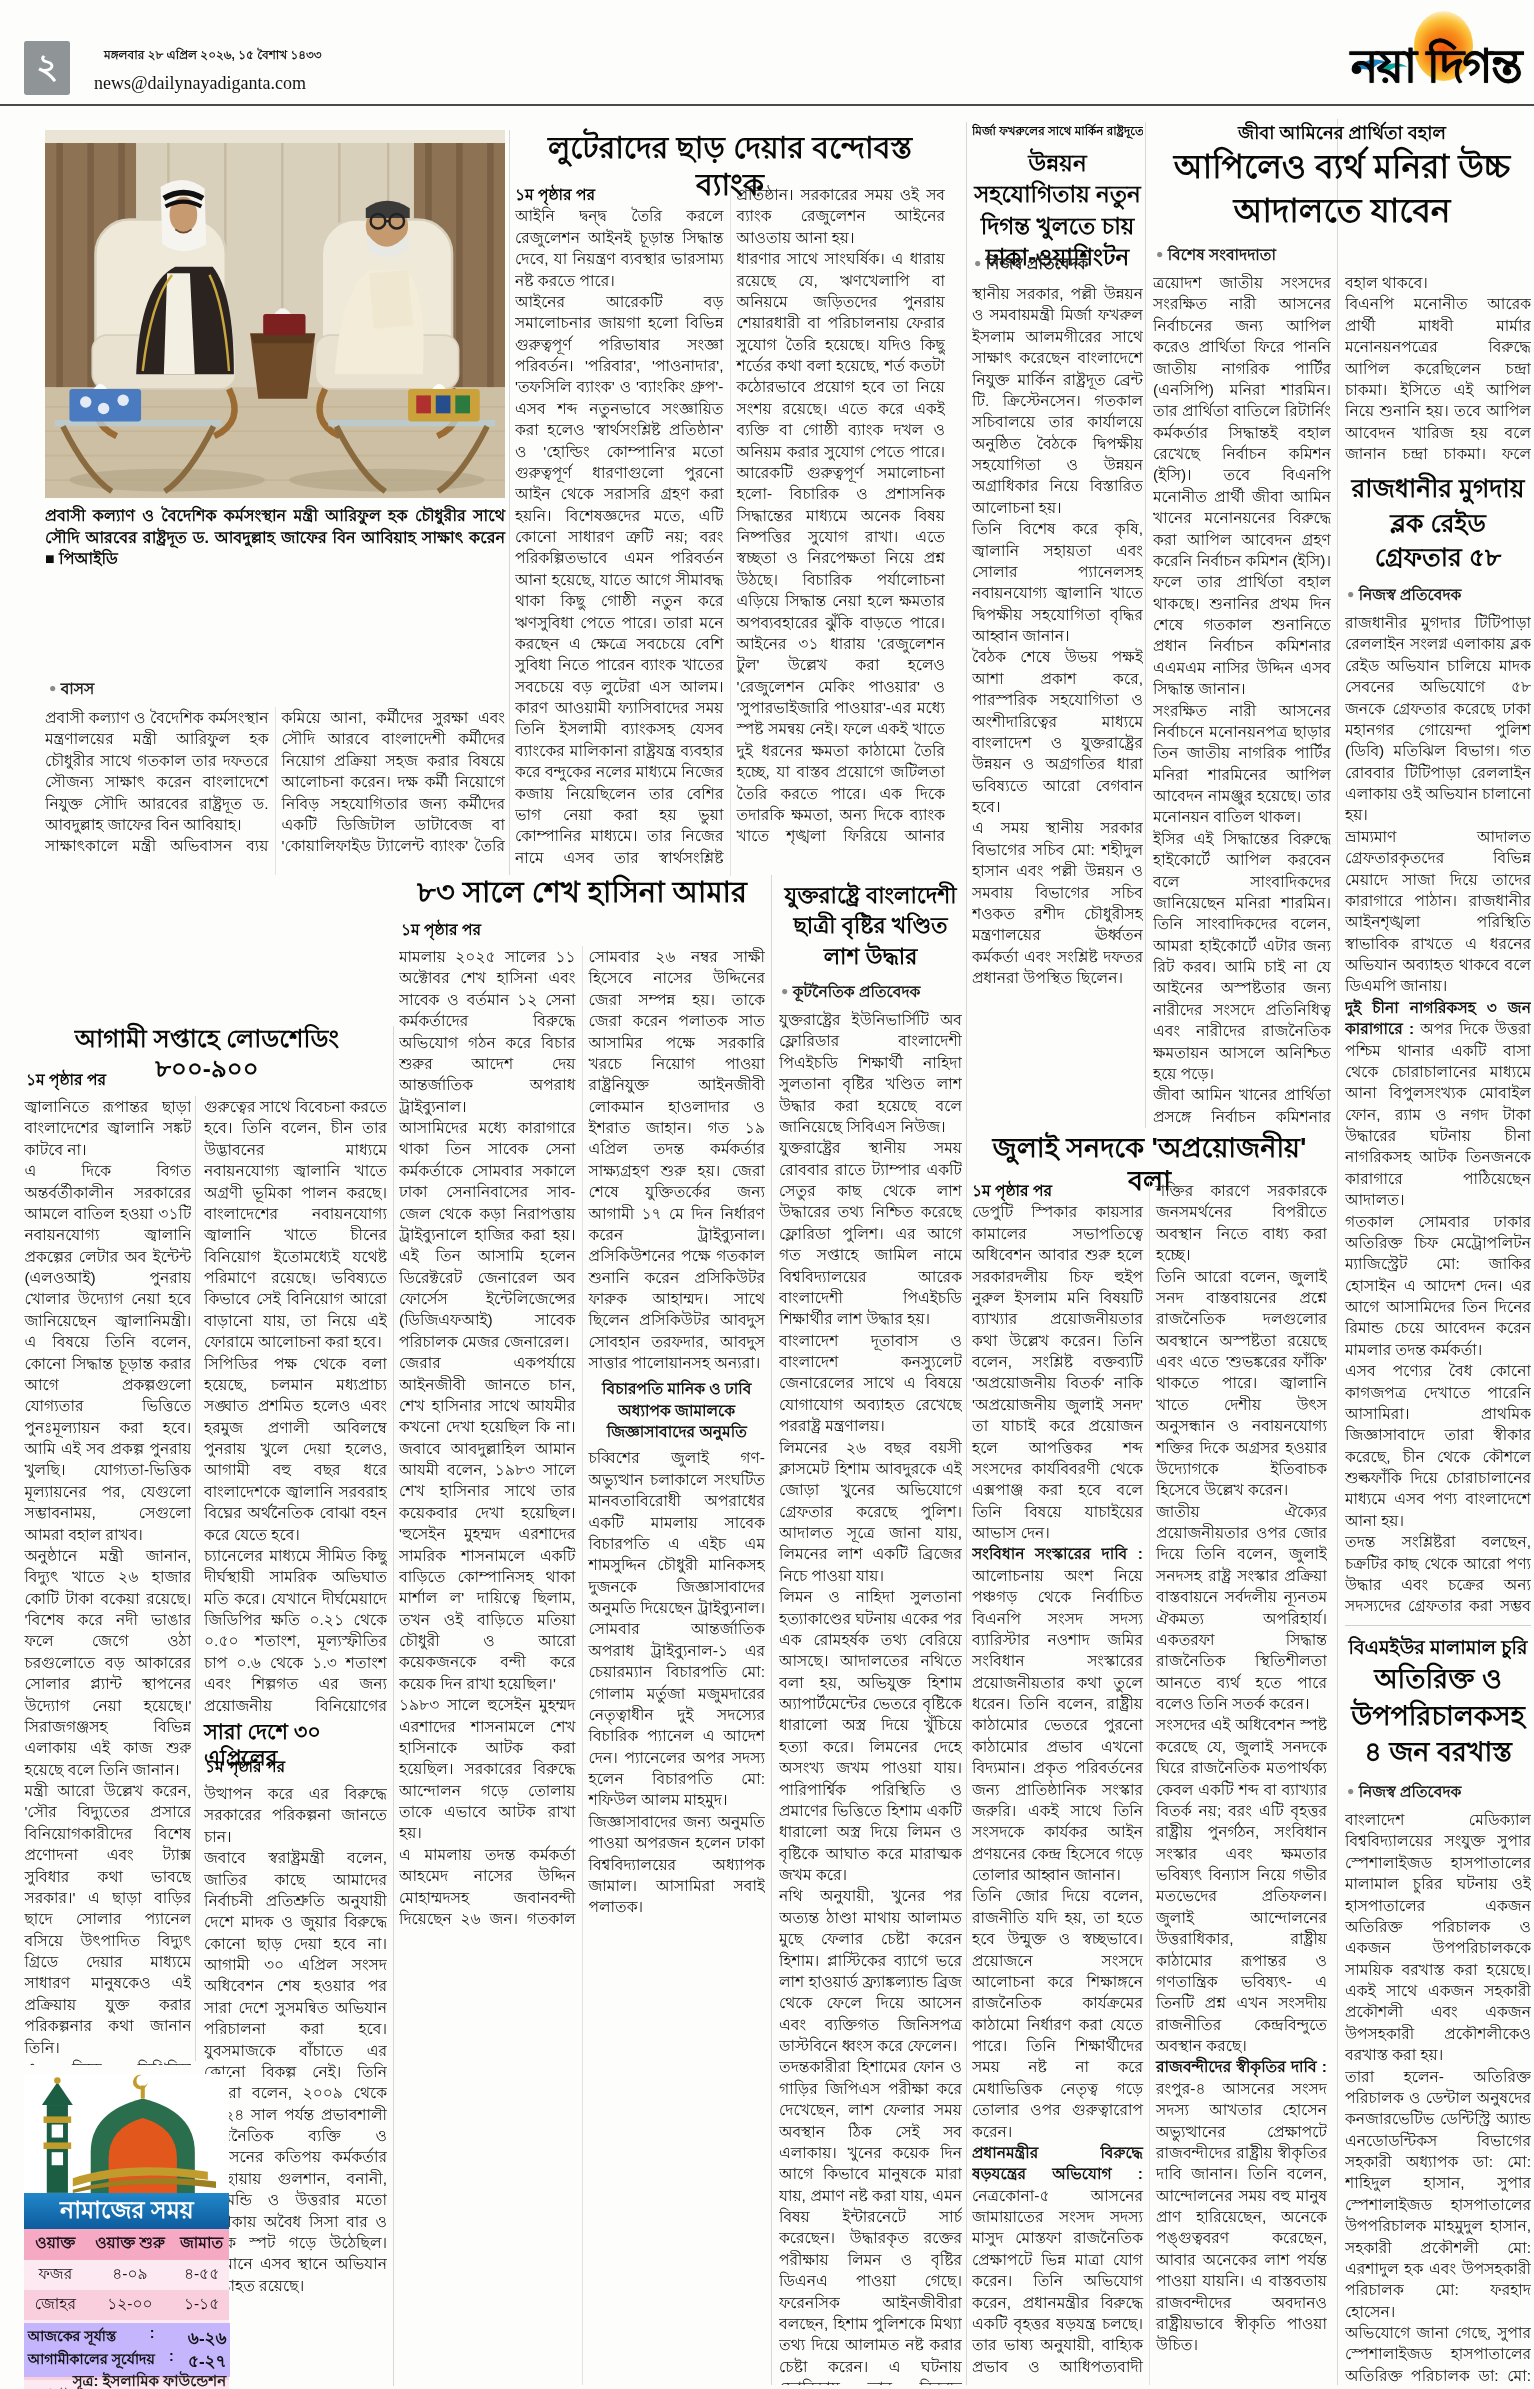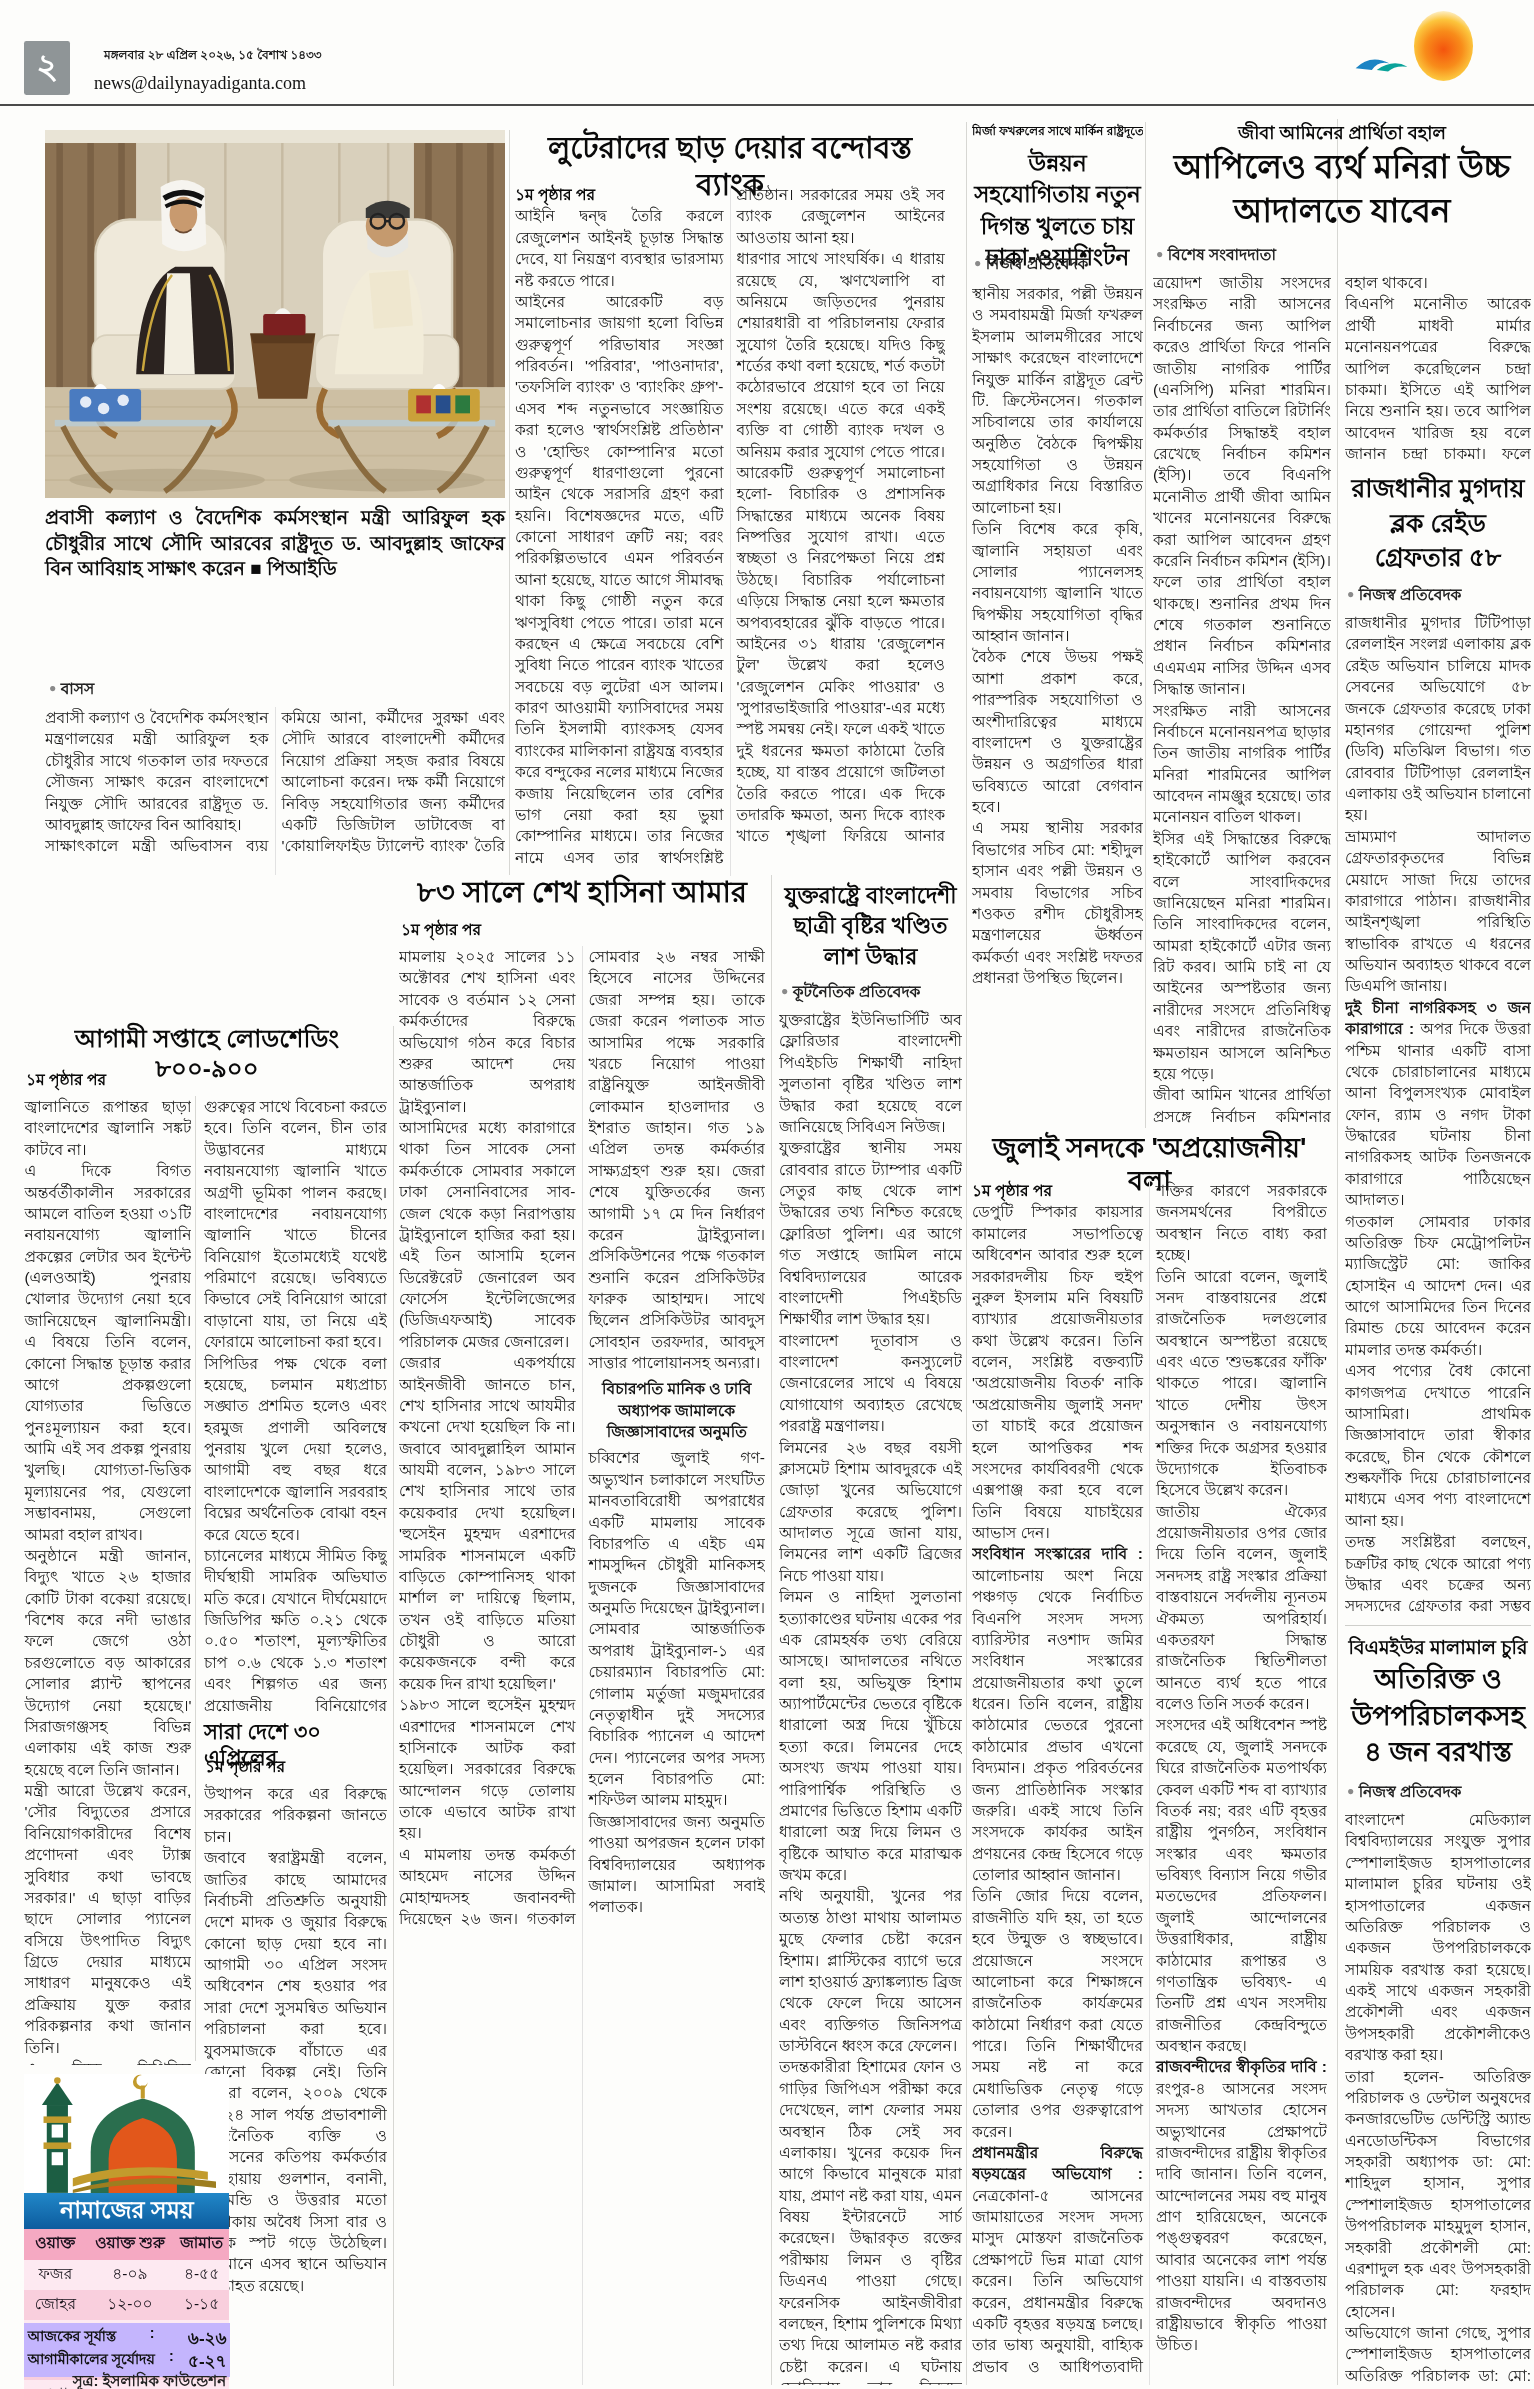--- a/index.html
+++ b/index.html
@@ -20,21 +20,21 @@
   
   .headline{font-weight:800;text-align:center;color:#0a0a0a;line-height:1.22;}
   .kicker{font-weight:800;text-align:center;color:#0a0a0a;}
   .byline{font-size:15.5px;font-weight:700;color:#222;}
   .byline .dot{color:#8a8a8a;font-size:12.2px;vertical-align:1.6px;}
   .pp{font-size:15.5px;font-weight:700;color:#0a0a0a;}
   .body{font-size:15.5px;line-height:1.38;text-align:justify;color:#161616;overflow:hidden;white-space:pre-line;}
   .cols2{column-count:2;column-gap:13px;column-rule:0.8px solid #e2e2e2;}
   .subrun{font-weight:800;}
   .subblock{display:block;font-weight:800;text-align:center;white-space:normal;margin:4.9px 0;}
-  .caption{font-size:19px;font-weight:700;line-height:1.35;text-align:justify;color:#0d0d0d;}
+  .caption{font-size:16px;font-weight:700;line-height:1.35;text-align:justify;color:#0d0d0d;}
   .vrule{width:0.8px;background:#d7d7d3;}
   .hsep{height:0.8px;background:#cfcfcb;}
   
   #prayer{left:24.4px;top:2074px;width:205px;height:311px;background:#fff;}
   #prayer .title{position:absolute;left:0;top:119px;width:205px;height:36px;
      background:linear-gradient(180deg,#2187c8,#0d5c9e);color:#fff;font-size:23.6px;font-weight:800;
      display:flex;align-items:center;justify-content:center;}
   #prayer table{position:absolute;left:0;top:155px;width:205px;border-collapse:collapse;font-size:15.5px;}
   #prayer th{background:#f5a9c2;font-weight:800;padding:2.4px 1.6px;color:#19101c;}
   #prayer td{padding:2px 3.3px;font-weight:400;color:#141018;text-align:center;}
@@ -51,20 +51,21 @@
 
   <div class="abs" id="pagenum">২</div>
   <div class="abs dateline">মঙ্গলবার ২৮ এপ্রিল ২০২৬, ১৫ বৈশাখ ১৪৩৩</div>
   <div class="abs email">news@dailynayadiganta.com</div>
   <div class="abs" id="logo">
     <div class="suncore"></div>
     <svg style="position:absolute;left:14.7px;top:42px" width="73" height="23" viewBox="0 0 90 28">
       <path d="M2 20 Q20 2 44 14 Q30 10 22 22 Z" fill="#1b84c4"></path>
       <path d="M28 22 Q48 8 66 18 Q50 16 42 24 Z" fill="#0ba39a"></path>
     </svg>
+    <div class="logotext">নয়া দিগন্ত</div>
   </div>
   <div class="abs" id="headrule"></div>
 
   <div class="abs vrule" style="left:509px;top:130px;height:745px"></div>
   <div class="abs vrule" style="left:771px;top:875px;height:1510px"></div>
   <div class="abs vrule" style="left:966px;top:122px;height:2263px"></div>
   <div class="abs vrule" style="left:1145px;top:122px;height:1006px"></div>
   <div class="abs vrule" style="left:1337px;top:119px;height:2266px"></div>
   <div class="abs vrule" style="left:393px;top:1026px;height:1360px"></div>
   <div class="abs vrule" style="left:195px;top:1096px;height:965px"></div>

